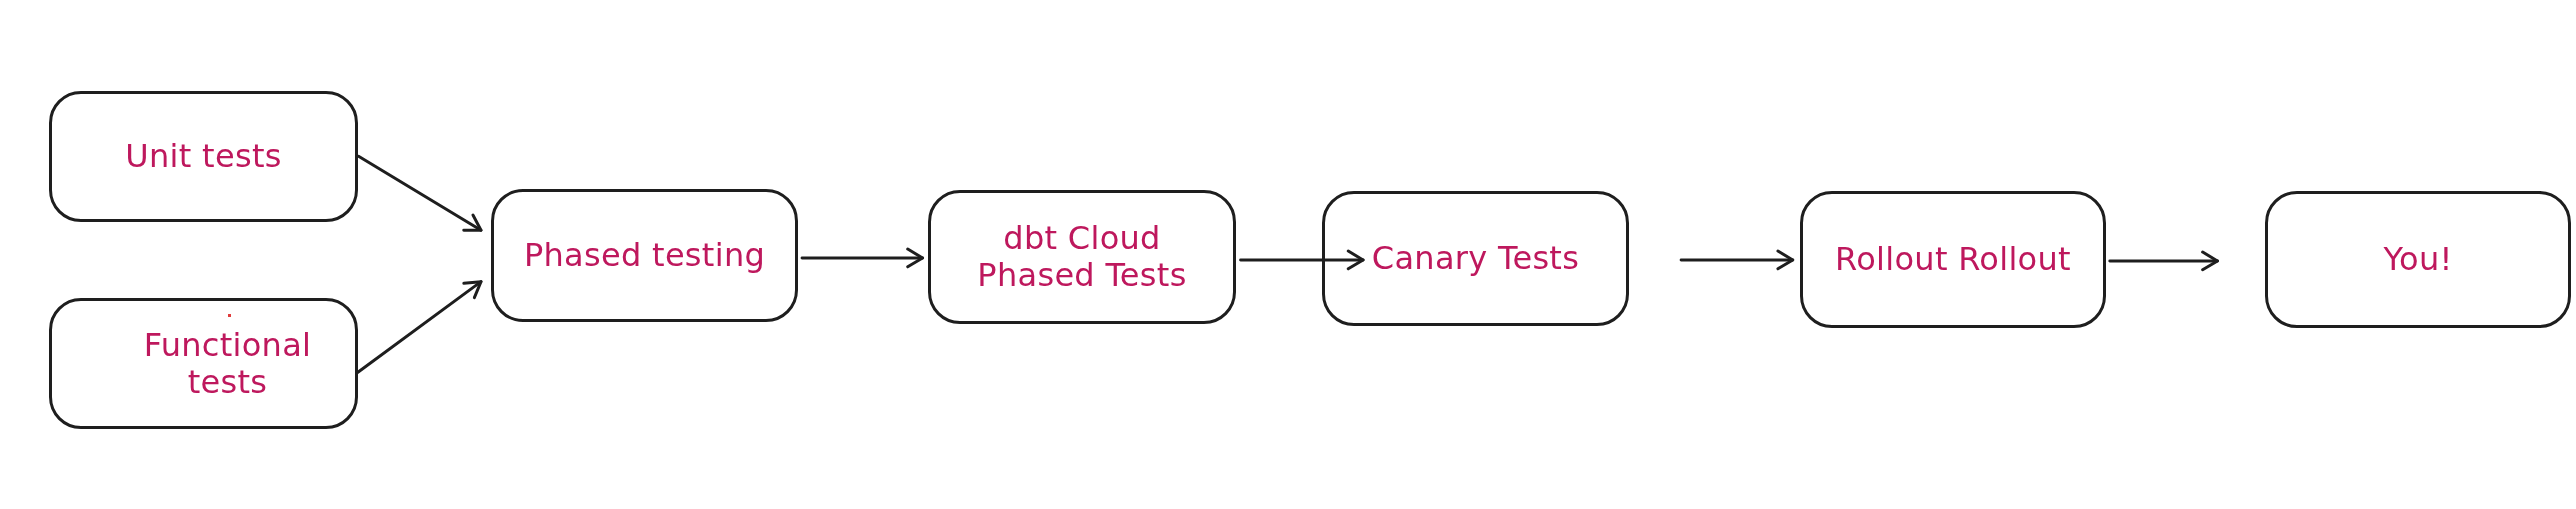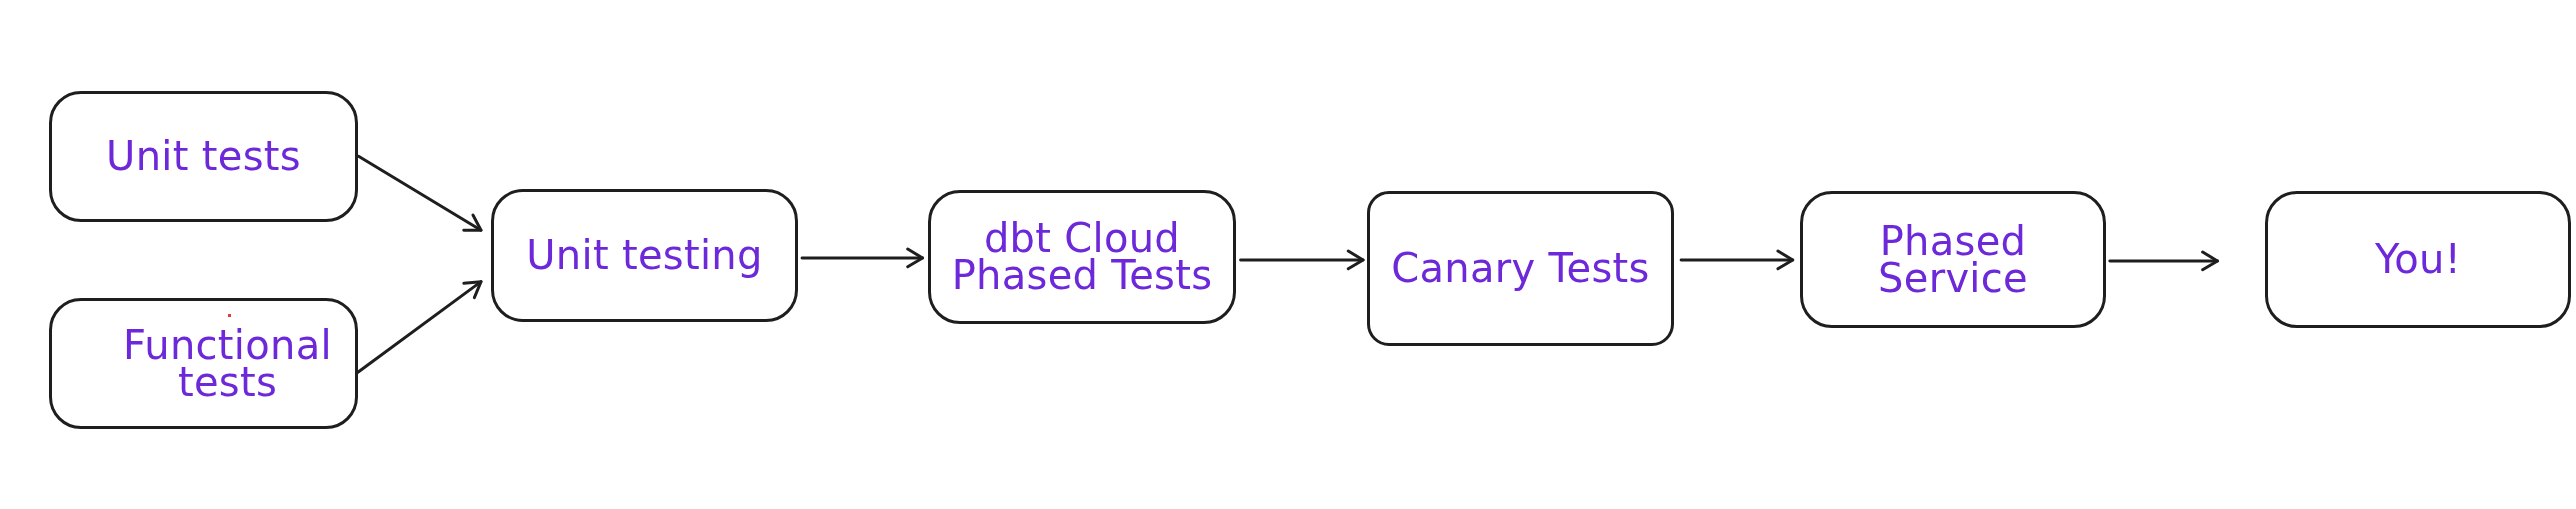--- a/index.html
+++ b/index.html
@@ -27,34 +27,34 @@
     box-sizing: border-box;
     background: #ffffff;
     border: 3px solid #1e1e1e;
     border-radius: 32px;
     display: flex;
     align-items: center;
     justify-content: center;
     z-index: 1;
   }
   .node-label {
-    color: #6d28d9;
-    font-size: 40px;
+    color: #be185d;
+    font-size: 32px;
     line-height: 37px;
     letter-spacing: 0.3px;
     text-align: center;
     white-space: pre-line;
     user-select: none;
   }
   
   .node-unit       { left: 49px;   top: 91px;  width: 309px; height: 131px; }
   .node-functional { left: 49px;   top: 298px; width: 309px; height: 131px; padding-left: 48px; }
   .node-smoke      { left: 491px;  top: 189px; width: 307px; height: 133px; }
   .node-dbt        { left: 928px;  top: 190px; width: 308px; height: 134px; }
-  .node-canary     { left: 1367px; top: 191px; width: 307px; height: 155px; border-radius: 22px; }
+  .node-canary     { left: 1322px; top: 191px; width: 307px; height: 135px; }
   .node-phased     { left: 1800px; top: 191px; width: 306px; height: 137px; }
   .node-you        { left: 2224px; top: 191px; width: 306px; height: 137px; margin-left: 41px; }
 
   .red-dot {
     position: absolute;
     left: 228px;
     top: 314px;
     width: 3px;
     height: 3px;
     background: #e03d3d;
@@ -84,34 +84,34 @@
 
   <div class="node node-unit">
     <span class="node-label">Unit tests</span>
   </div>
 
   <div class="node node-functional">
     <span class="node-label">Functional tests</span>
   </div>
 
   <div class="node node-smoke">
-    <span class="node-label">Unit testing</span>
+    <span class="node-label">Phased testing</span>
   </div>
 
   <div class="node node-dbt">
     <span class="node-label">dbt Cloud
 Phased Tests</span>
   </div>
 
   <div class="node node-canary">
     <span class="node-label">Canary Tests</span>
   </div>
 
   <div class="node node-phased">
-    <span class="node-label">Phased Service</span>
+    <span class="node-label">Rollout Rollout</span>
   </div>
 
   <div class="node node-you">
     <span class="node-label">You!</span>
   </div>
 
   <div class="red-dot"></div>
 
 </div>
 

